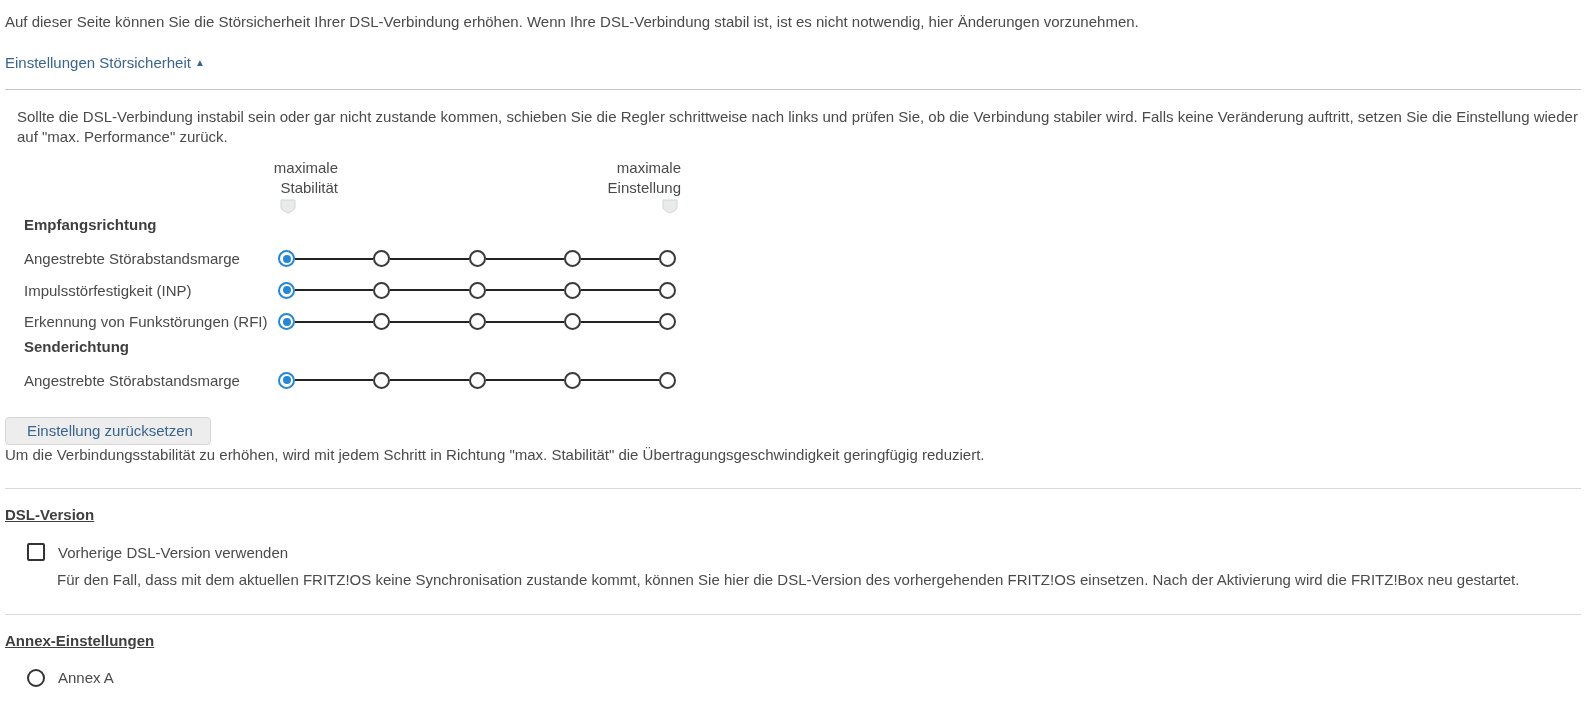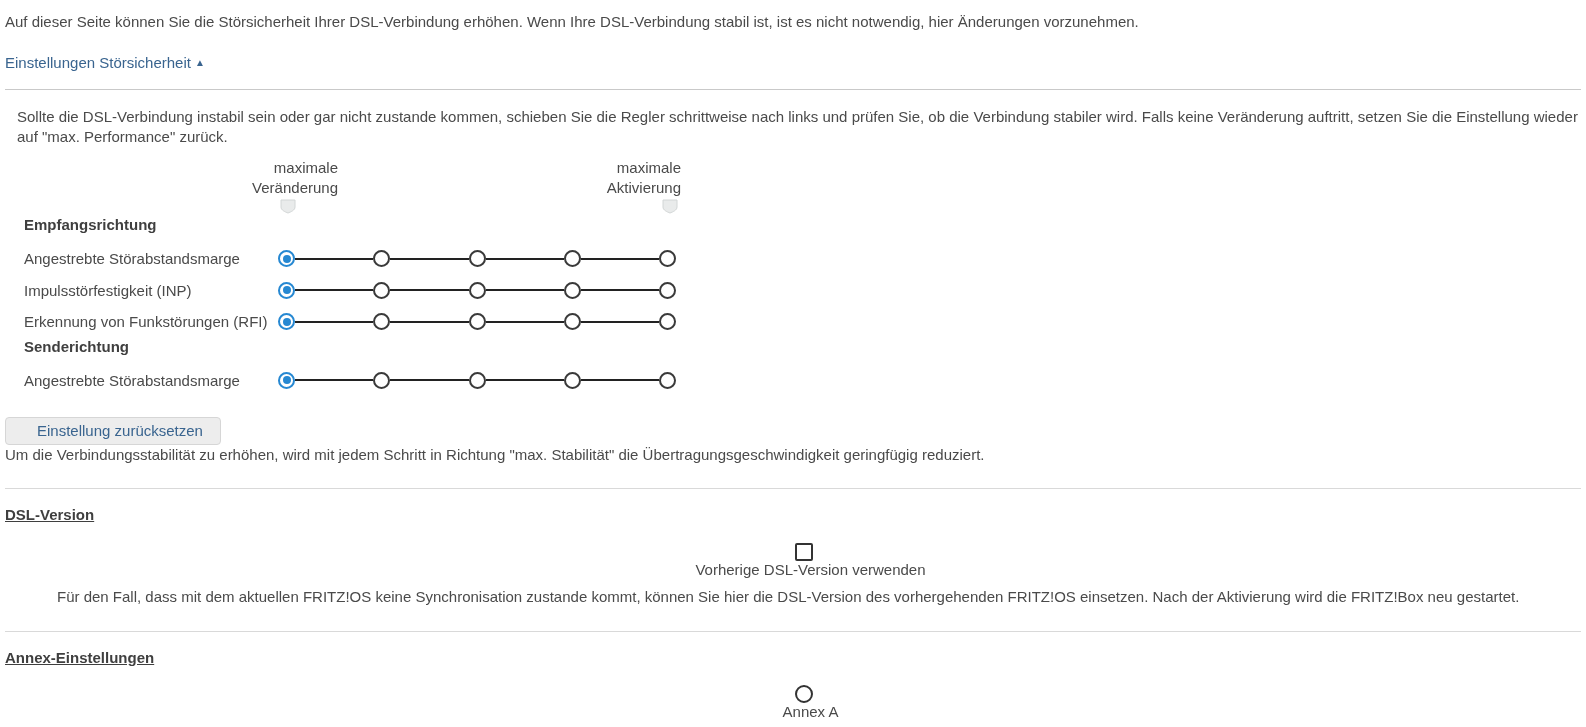--- a/index.html
+++ b/index.html
@@ -49,37 +49,37 @@
   .sradio.selected::after {
     content:""; position:absolute; left:2.5px; top:2.5px;
     width:8px; height:8px; border-radius:50%; background:#2688d2;
   }
   .sline { flex:1; height:2px; background:#222; }
 
   .reset-btn {
     margin:21px 0 0 0; display:inline-block;
     background:#ededed; border:1px solid #d6d6d6; border-radius:4px;
     color:#39648f; font-size:15px; font-family:inherit;
-    padding:4px 17px 5px 31px; cursor:pointer;
+    padding:4px 17px 5px 21px; cursor:pointer;
   }
 
   .note-title { margin-top:13px; font-weight:bold; color:#3f3f3f; line-height:19px; }
   .note-text  { line-height:19px; }
 
   .section-title { font-weight:bold; color:#3f3f3f; margin-top:17px;text-decoration:underline; }
 
-  .check-row { display:flex; align-items:center; margin:20px 0 0 22px; cursor:pointer;flex-direction:column; }
+  .check-row { display:flex; align-items:center; margin:20px 0 0 22px; cursor:pointer; }
   .checkbox {
     flex:none; width:18px; height:18px; box-sizing:border-box;
     border:2px solid #333; border-radius:2px; background:#fff; cursor:pointer;
   }
   .check-row .lbl { margin-left:13px; }
   .help-text { margin:9px 0 0 52px; line-height:19px; }
 
-  .radio-row { display:flex; align-items:center; margin:14px 0 0 22px; cursor:pointer; height:19px;flex-direction:column; }
+  .radio-row { display:flex; align-items:center; margin:14px 0 0 22px; cursor:pointer; height:19px; }
   .radio {
     flex:none; width:18px; height:18px; box-sizing:border-box;
     border:2px solid #333; border-radius:50%; background:#fff;
     cursor:pointer; position:relative;
   }
   .radio-row .lbl { margin-left:13px; }
 </style>
 </head>
 <body>
 
@@ -94,25 +94,25 @@
 
   <hr class="divider div1">
 
   <p class="desc">Sollte die DSL-Verbindung instabil sein oder gar nicht zustande kommen, schieben Sie die Regler schrittweise nach links und prüfen Sie, ob die Verbindung stabiler wird. Falls keine Veränderung auftritt, setzen Sie die Einstellung wieder auf "max. Performance" zurück.</p>
 
   <div class="slider-table">
 
     <div class="sl-header">
       <div class="hdr-left">
         <div>maximale</div>
-        <div>Veränderung</div>
+        <div>Stabilität</div>
       </div>
       <div class="hdr-right">
         <div>maximale</div>
-        <div>Aktivierung</div>
+        <div>Einstellung</div>
       </div>
       <svg class="shield shield-left" viewBox="0 0 16 15">
         <path d="M1 1 h14 v7 c0 3.2 -4.2 5 -7 6 c-2.8 -1 -7 -2.8 -7 -6 z" fill="#e9ebeb" stroke="#d2d6d6" stroke-width="1"></path>
       </svg>
       <svg class="shield shield-right" viewBox="0 0 16 15">
         <path d="M1 1 h14 v7 c0 3.2 -4.2 5 -7 6 c-2.8 -1 -7 -2.8 -7 -6 z" fill="#e9ebeb" stroke="#d2d6d6" stroke-width="1"></path>
       </svg>
     </div>
 
     <div class="group-row">

